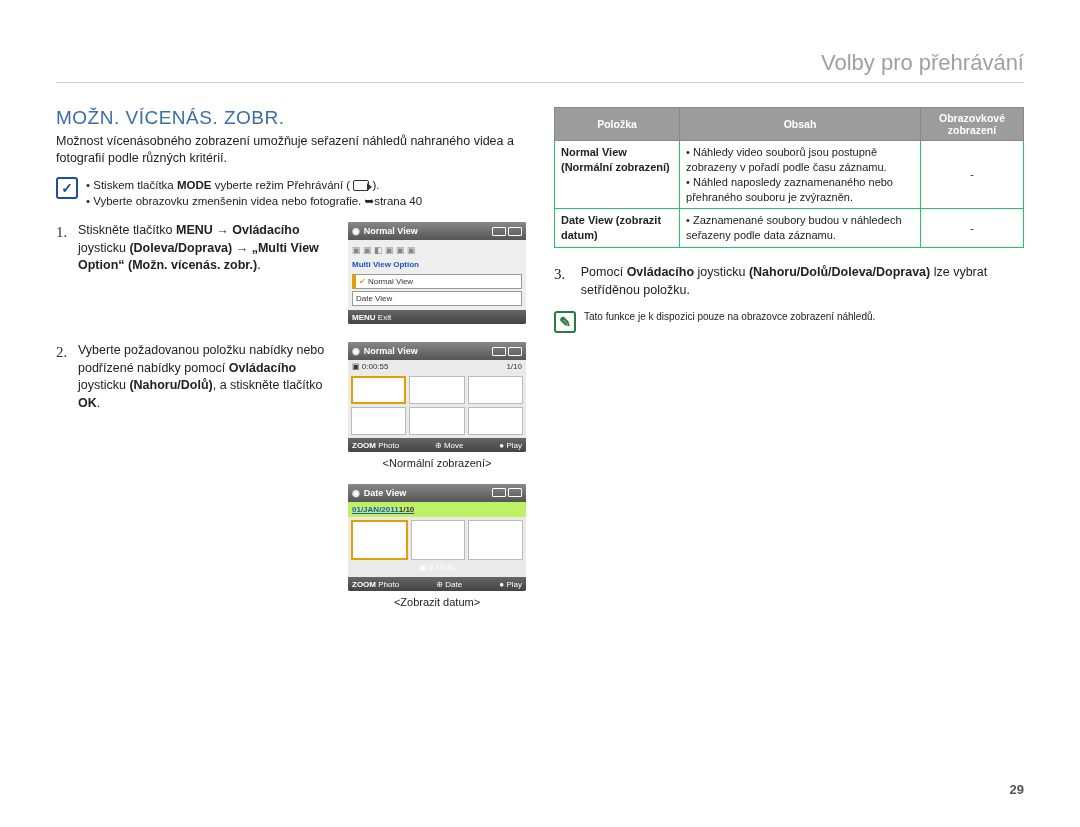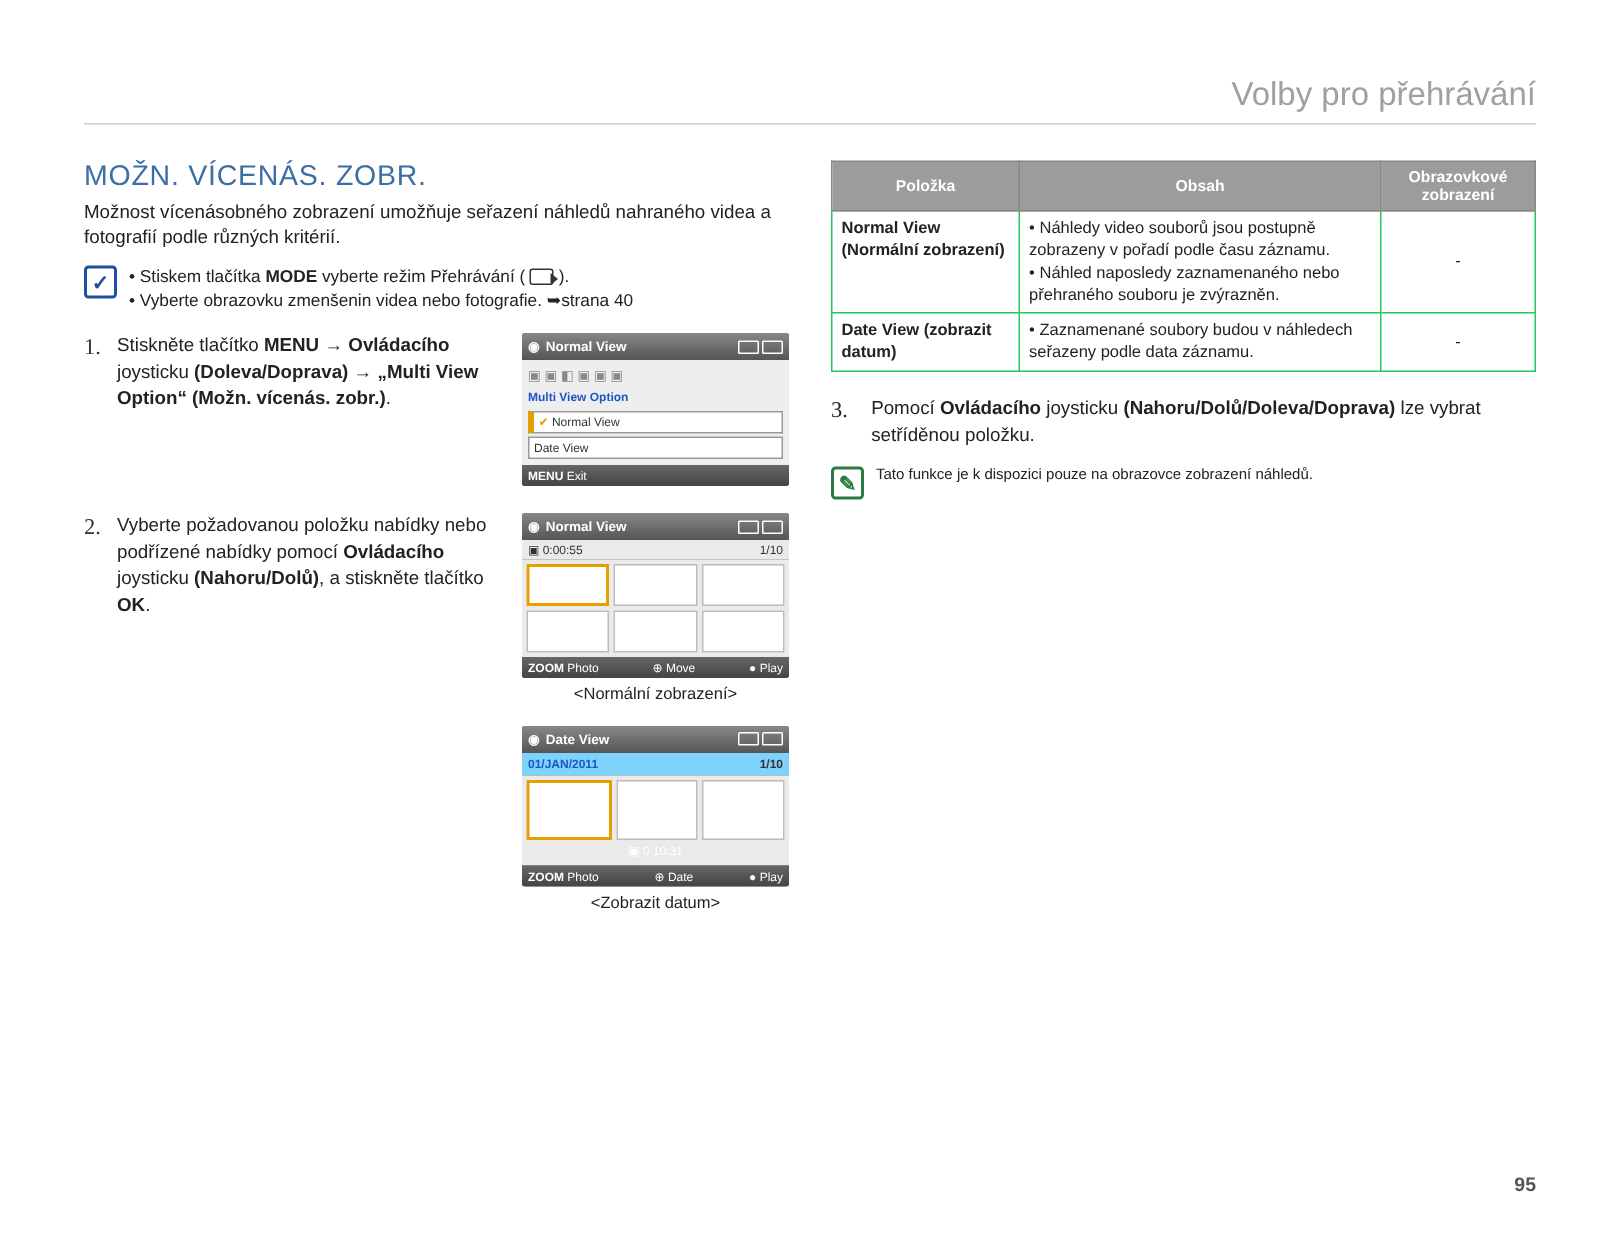--- a/index.html
+++ b/index.html
@@ -70,21 +70,21 @@
   .menu-hdr { color:#1c55c4; font-size:8px; font-weight:bold; padding:2px 0; }
   .menu-item { background:#fff; border:1px solid #999; font-size:8px; padding:1px 3px; margin-top:2px; }
   .menu-item.active { border-left:4px solid #e4a000; }
   .lcd-foot { background:linear-gradient(#666,#444); height:14px; display:flex; align-items:center; justify-content:space-between; padding:0 4px; font-size:8px; }
   .thumbs { display:grid; grid-template-columns:repeat(3,1fr); gap:3px; padding:3px; background:#eaeaea; }
   .thumb { height:28px; background:#fff; border:1px solid #bbb; }
   .thumb.sel { border:2px solid #e4a000; }
   .thumbsD { display:flex; gap:3px; padding:3px 3px 0 3px; background:#eaeaea; }
   .thumbsD .thD { flex:1; height:40px; background:#fff; border:1px solid #bbb; }
   .thumbsD .thD.sel { border:2px solid #e4a000; }
-  .lcd-date { color:#1c55c4; font-weight:bold; font-size:8px; text-align:left; padding:2px 4px; background:#7dd3fc; display:flex; justify-content:space-between;}
+  .lcd-date { color:#1c55c4; font-weight:bold; font-size:8px; text-align:left; padding:2px 4px; background:#bef264; display:flex; text-decoration:underline;}
   .lcd-mid { background:#eaeaea; text-align:center; font-size:8px; padding:2px 0 4px; }
   .lcd-time { background:#eaeaea; display:flex; justify-content:space-between; padding:1px 4px; font-size:8px; color:#333; }
   .caption { font-size:11px; text-align:center; margin:4px 0 12px; }
 
   
   .sub-head { background:#b0b0b0; color:#fff; font-weight:bold; padding:4px 8px; font-size:14px; display:inline-block; margin-bottom:8px; }
   table.spec { border-collapse: collapse; width:100%; font-size:11px; margin-bottom:16px; }
   table.spec th { background:#9c9c9c; color:#fff; font-weight:bold; border:1px solid #888; padding:4px 6px; font-size:10.5px; }
   table.spec td { border:1px solid #22c55e; padding:4px 6px; vertical-align:top; line-height:1.35; }
   table.spec td.center { text-align:center; vertical-align:middle; }
@@ -254,14 +254,14 @@
         </div>
       </div>
 
       <div class="note-row">
         <div class="note-icon green">✎</div>
         <div style="font-size:10px;">Tato funkce je k dispozici pouze na obrazovce zobrazení náhledů.</div>
       </div>
     </div>
   </div>
 
-  <div class="pagenum">95</div>
+  <div class="pagenum">29</div>
 </div>
 
 </body></html>

